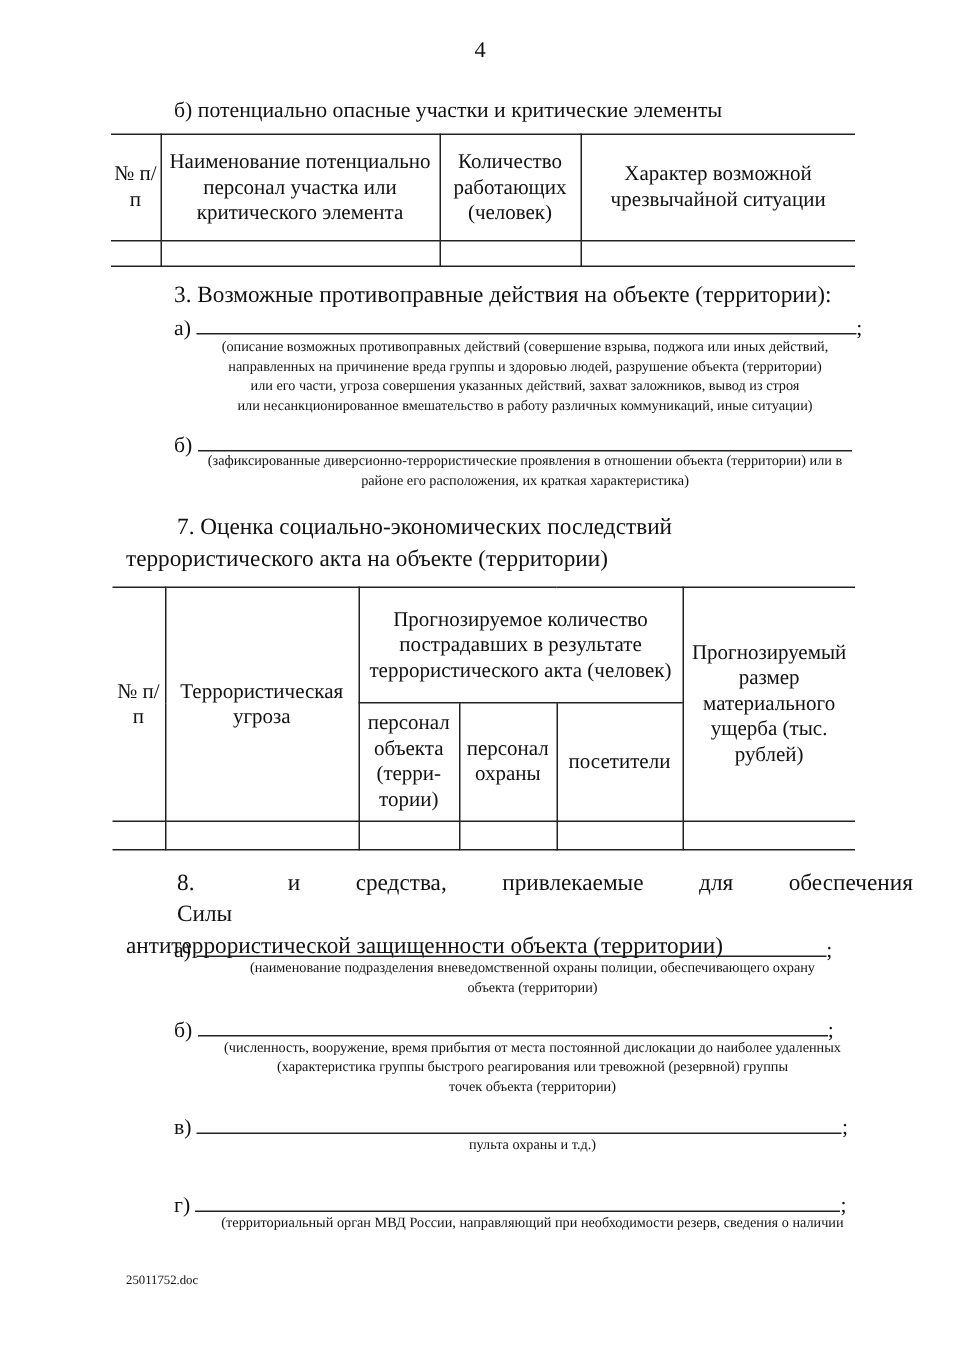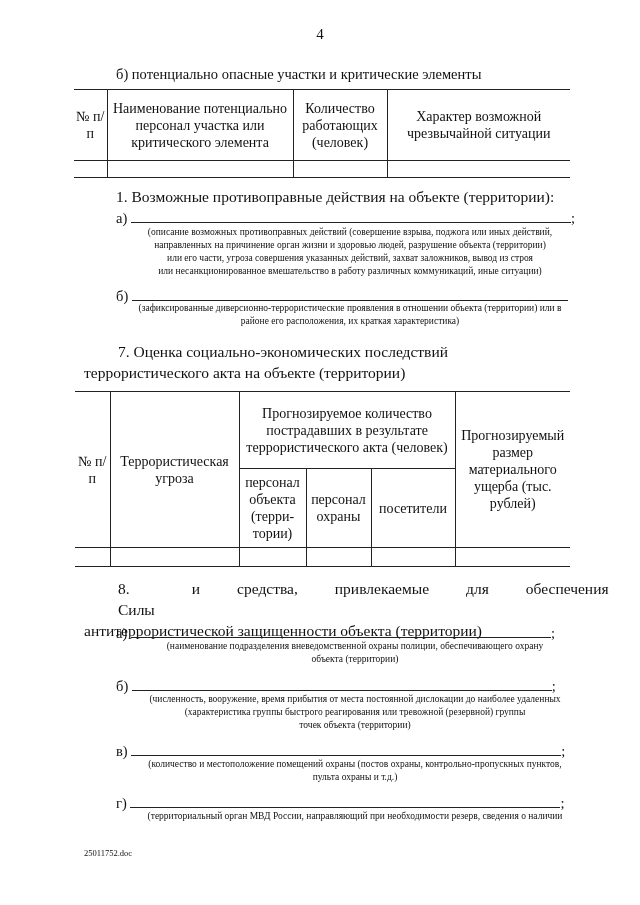--- a/index.html
+++ b/index.html
@@ -51,29 +51,29 @@
   </tr>
   <tr class="row">
     <td></td>
     <td></td>
     <td></td>
     <td></td>
   </tr>
 </tbody>
   </table>
 
-<div class="abs h6">1. Возможные противоправные действия на объекте (территории):</div>
+<div class="abs h6">3. Возможные противоправные действия на объекте (территории):</div>
 
 <div class="abs line-row" style="left:116px; top:208px;">
   <span>а)</span>
   <span class="fill" style="width:440px;"></span><span>;</span>
 </div>
 <div class="abs note" style="left:100px; width:500px; top:226px;">
   <div>(описание возможных противоправных действий (совершение взрыва, поджога или иных действий,</div>
-  <div>направленных на причинение орган жизни и здоровью людей, разрушение объекта (территории)</div>
+  <div>направленных на причинение вреда группы и здоровью людей, разрушение объекта (территории)</div>
   <div>или его части, угроза совершения указанных действий, захват заложников, вывод из строя</div>
   <div>или несанкционированное вмешательство в работу различных коммуникаций, иные ситуации)</div>
 </div>
 
 <div class="abs line-row" style="left:116px; top:286px;">
   <span>б)</span>
   <span class="fill" style="width:436px;"></span>
 </div>
 <div class="abs note" style="left:120px; width:460px; top:302px;">
   <div>(зафиксированные диверсионно-террористические проявления в отношении объекта (территории) или в</div>
@@ -143,21 +143,20 @@
   <div>(численность, вооружение, время прибытия от места постоянной дислокации до наиболее удаленных</div>
   <div>(характеристика группы быстрого реагирования или тревожной (резервной) группы</div>
   <div>точек объекта (территории)</div>
 </div>
 
 <div class="abs line-row" style="left:116px; top:741px;">
   <span>в)</span>
   <span class="fill" style="width:430px;"></span><span>;</span>
 </div>
 <div class="abs note" style="left:120px; width:470px; top:758px;">
-  <div>(количество и местоположение помещений охраны (постов охраны, контрольно-пропускных пунктов,</div>
   <div>пульта охраны и т.д.)</div>
 </div>
 
 <div class="abs line-row" style="left:116px; top:793px;">
   <span>г)</span>
   <span class="fill" style="width:430px;"></span><span>;</span>
 </div>
 <div class="abs note" style="left:110px; width:490px; top:810px;">
   <div>(территориальный орган МВД России, направляющий при необходимости резерв, сведения о наличии</div>
 </div>

